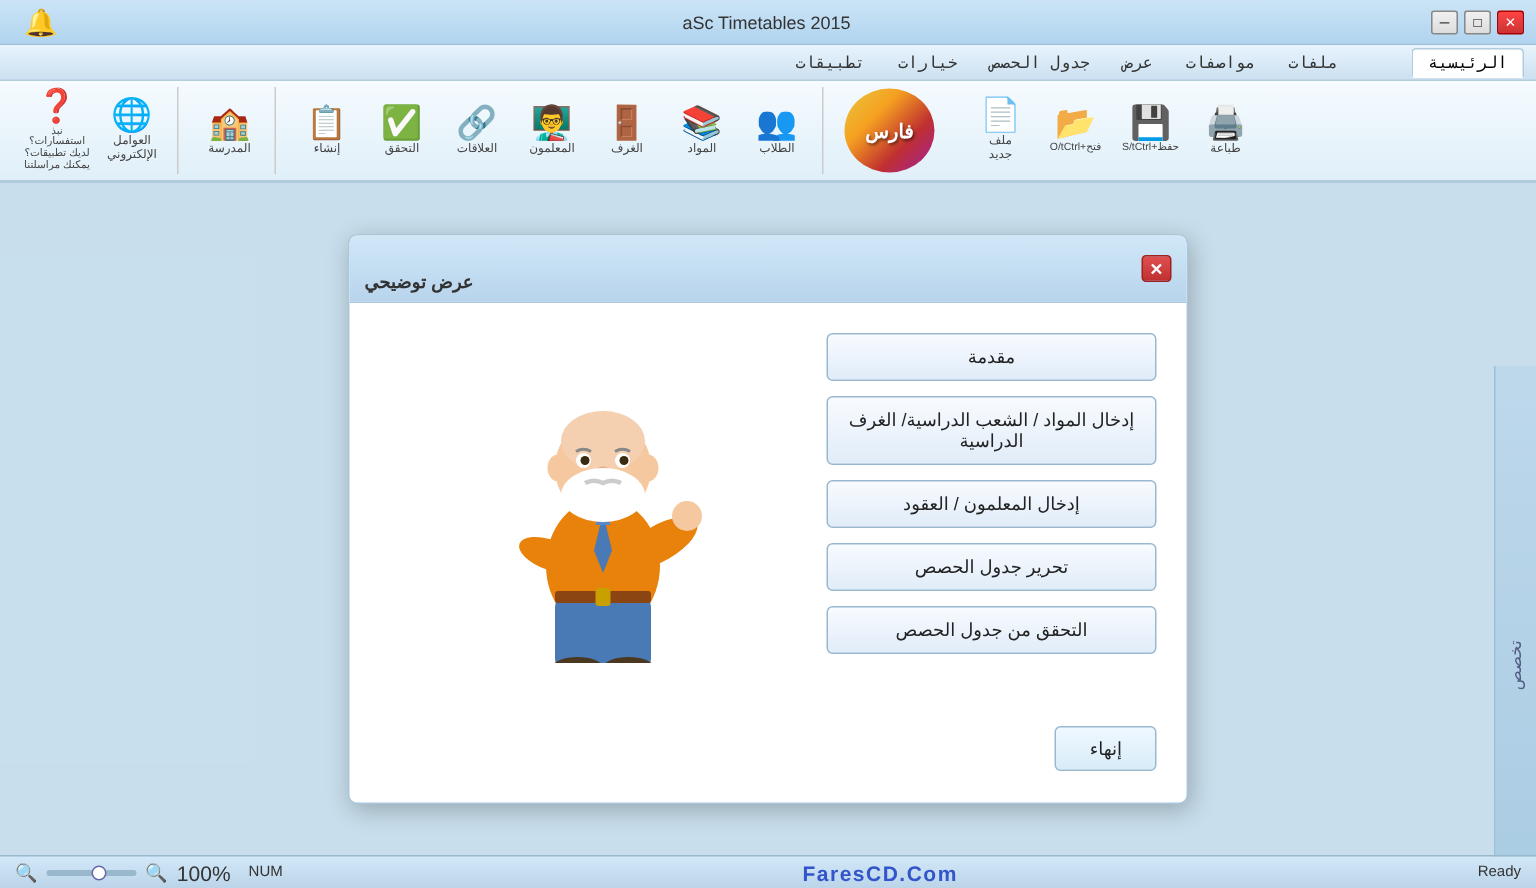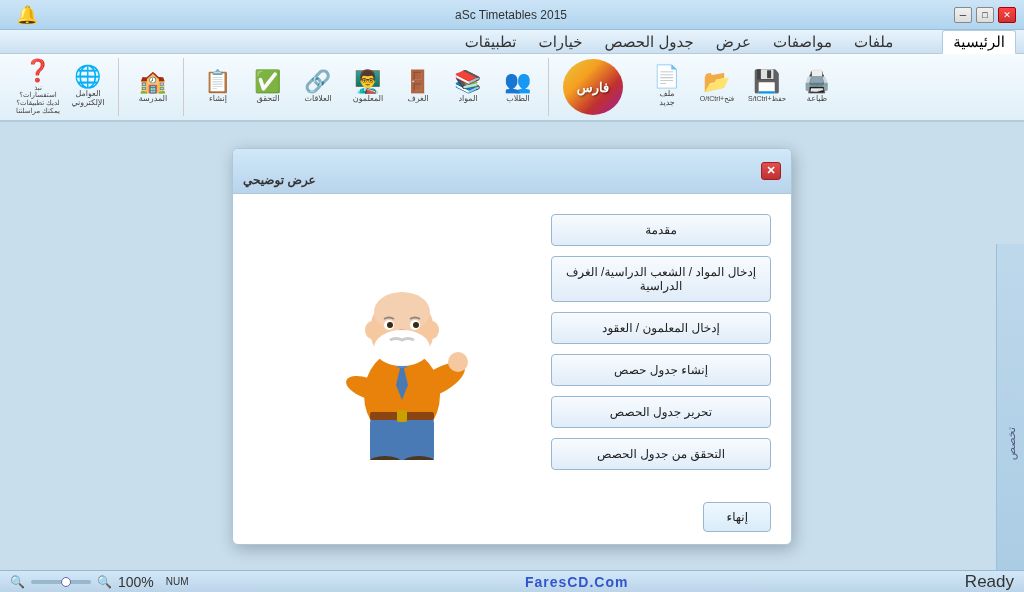--- a/index.html
+++ b/index.html
@@ -53,24 +53,25 @@
       background: linear-gradient(to bottom, #e8f4fd, #cce0f0);
       height: 24px;
       display: flex;
       align-items: center;
       padding: 0 8px;
       border-bottom: 1px solid #b0ccdd;
       gap: 2px;
     }
     .ribbon-tab {
       padding: 2px 10px;
-      font-size: 15px;
+      font-size: 11px;
       color: #333;
       cursor: pointer;
       border-radius: 3px 3px 0 0;
+      font-family: Liberation Mono, monospace;
     }
     .ribbon-tab.active {
       background: white;
       border: 1px solid #b0ccdd;
       border-bottom: 1px solid white;
       color: #000;
       margin-left: 37px;
     }
     .bell-icon {
       margin-right: auto;
@@ -273,21 +274,21 @@
       font-size: 14px;
       color: #333;
     }
     .status-center {
       font-size: 14px;
       font-weight: bold;
       color: #3355cc;
       letter-spacing: 1px;
     }
     .status-right {
-      font-size: 17px;
+      font-size: 10px;
       color: #333;
       direction: ltr;
     }
     .zoom-slider {
       width: 60px;
       height: 4px;
       background: #99b8cc;
       border-radius: 2px;
       position: relative;
     }
@@ -441,21 +442,20 @@
         <div class="dialog-close-btn">✕</div>
         <div class="dialog-title">عرض توضيحي</div>
       </div>
 
       <div class="dialog-body">
 
         <div class="dialog-buttons-col">
           <button class="dialog-btn">مقدمة</button>
           <button class="dialog-btn">إدخال المواد / الشعب الدراسية/ الغرف الدراسية</button>
           <button class="dialog-btn">إدخال المعلمون / العقود</button>
-          <button class="dialog-btn">إنشاء جدول حصص</button>
           <button class="dialog-btn">تحرير جدول الحصص</button>
           <button class="dialog-btn">التحقق من جدول الحصص</button>
         </div>
 
         <div class="dialog-image-col">
 
           <svg width="160" height="220" viewBox="0 0 160 220">
 
             <ellipse cx="80" cy="155" rx="38" ry="45" fill="#e8820a"></ellipse>
 

